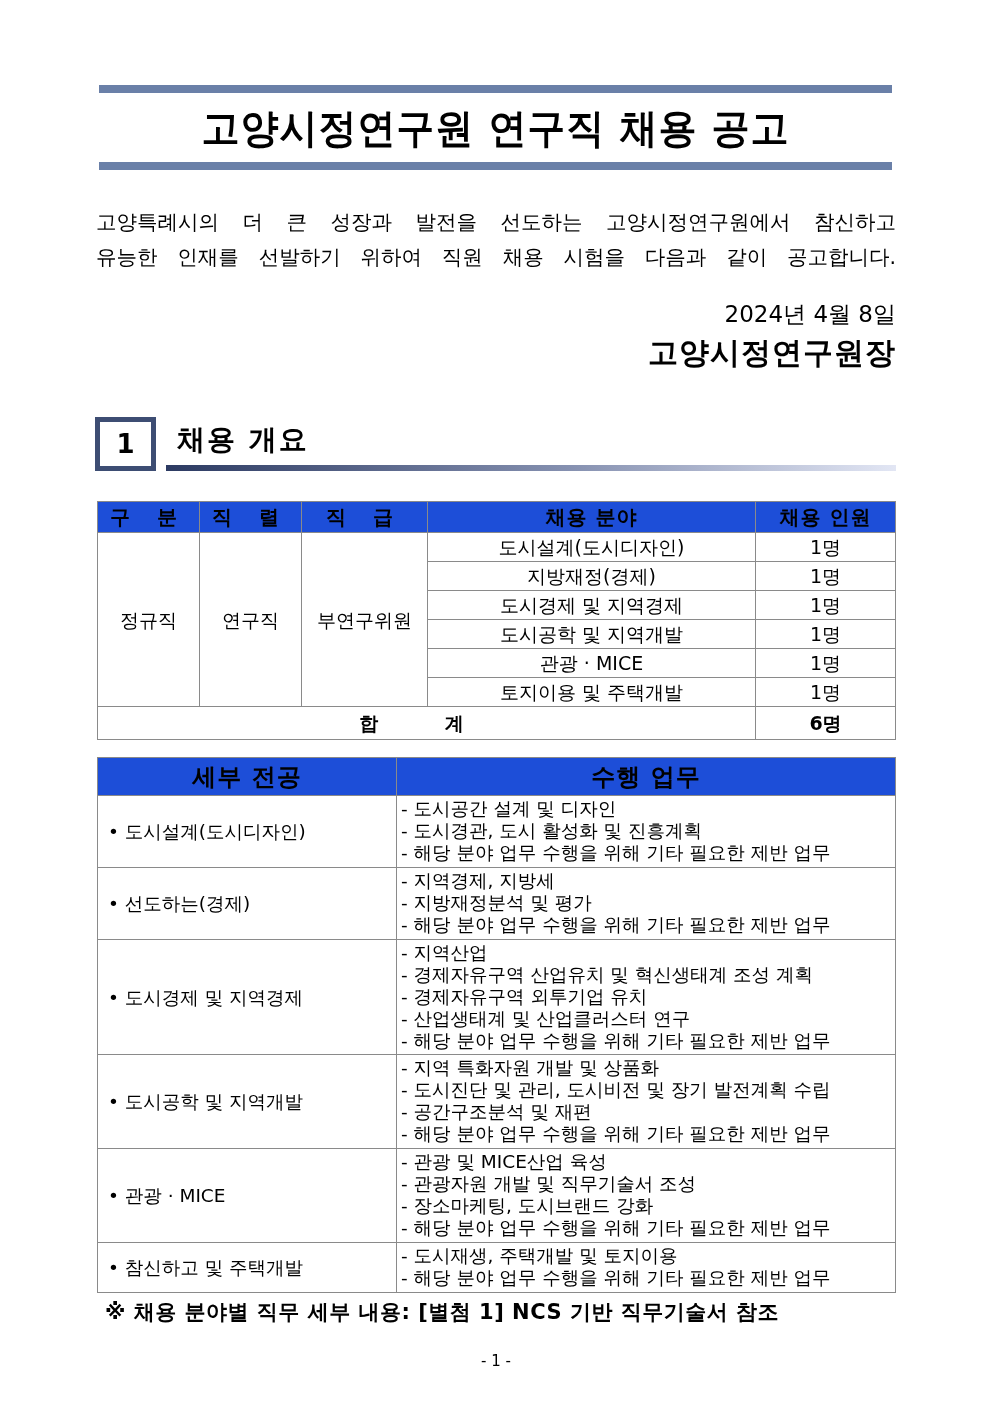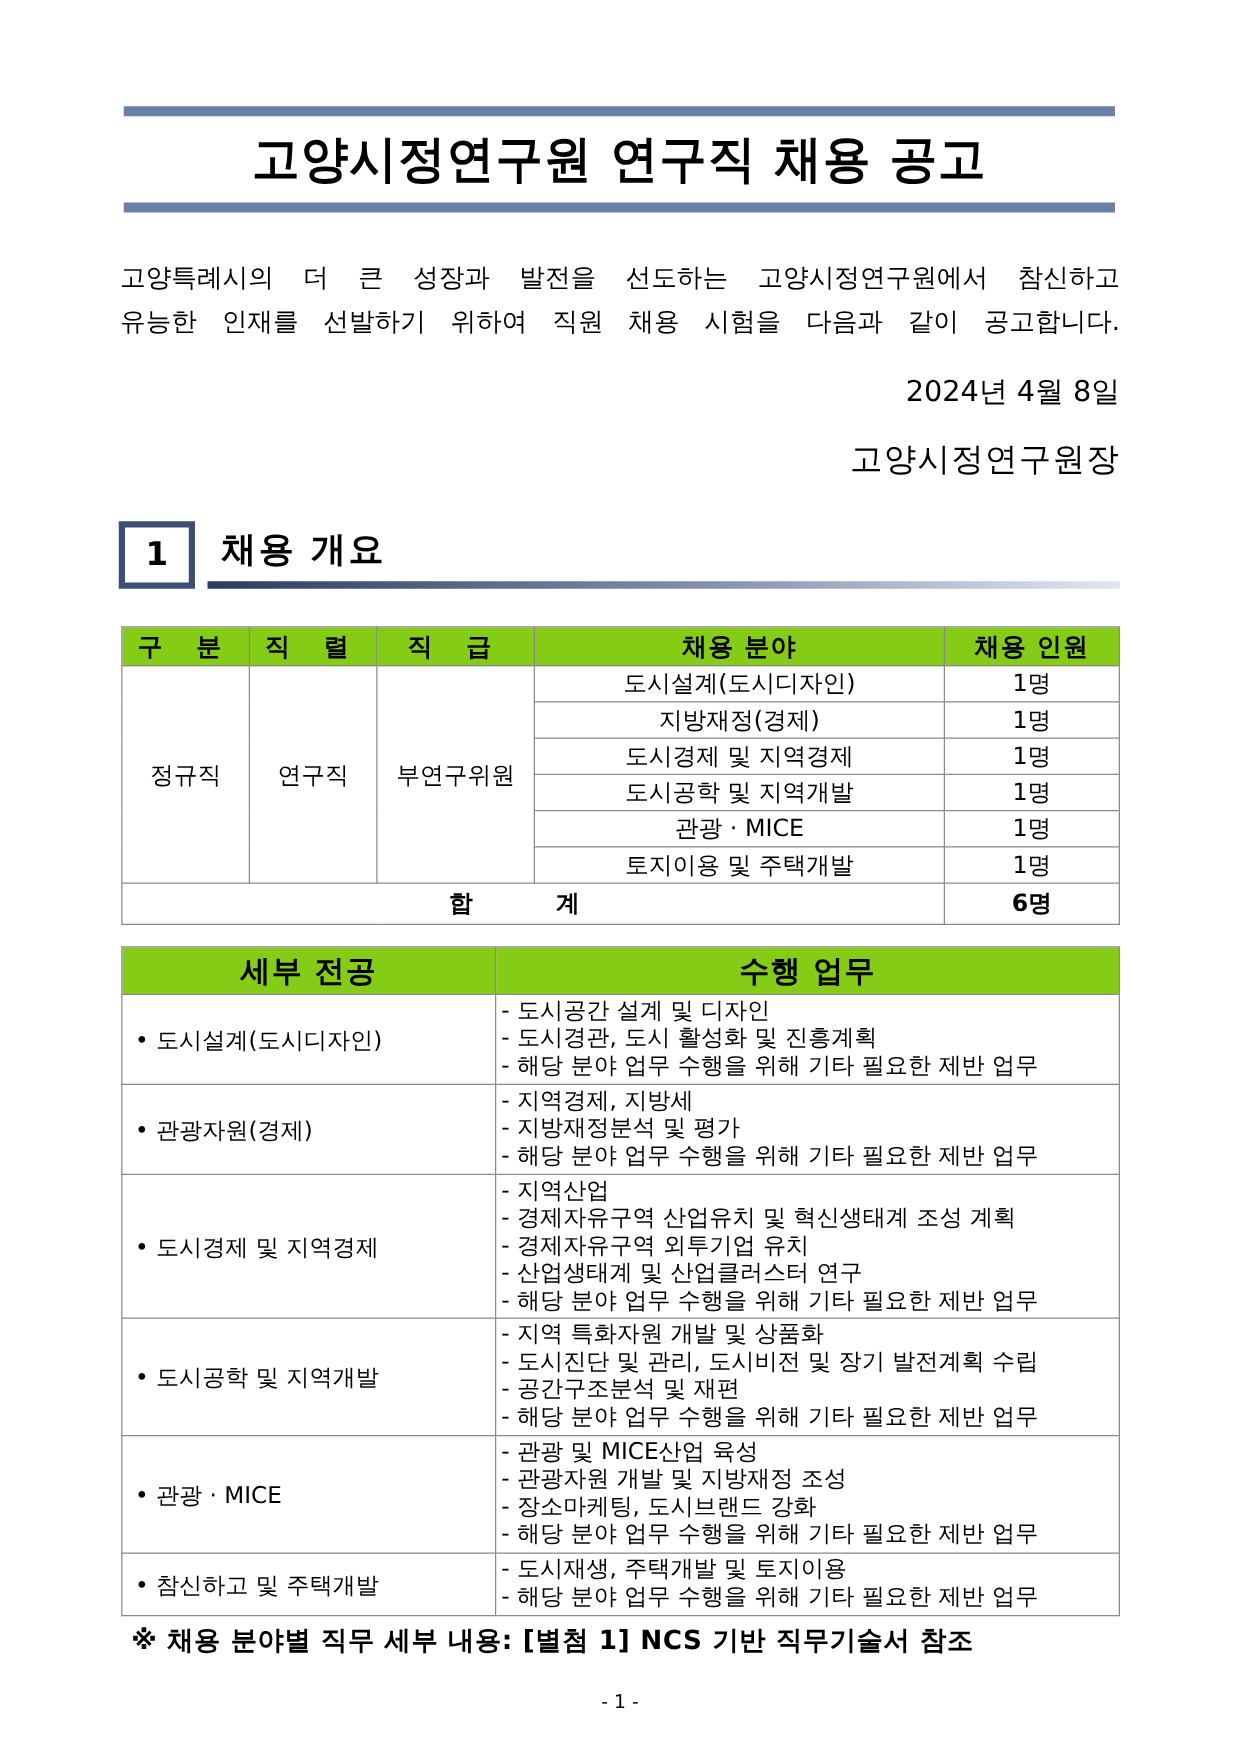--- a/index.html
+++ b/index.html
@@ -9,31 +9,31 @@
   #bar-top { top: 85px; }
   #bar-bottom { top: 162px; }
   #title { position: absolute; left: 99px; width: 793px; top: 98px; height: 60px;
            text-align: center; font-size: 40px; font-weight: bold; letter-spacing: 1px;
            line-height: 60px; transform: scaleX(0.95); }
   .intro { position: absolute; left: 96px; width: 800px; font-size: 20.5px; line-height: 37px;
            text-align: justify; text-align-last: justify; }
   #intro1 { top: 204px; }
   #intro2 { top: 239px; }
   #date { position: absolute; right: 96px; top: 296px; font-size: 23px; line-height: 37px; }
-  #signer { position: absolute; right: 96px; top: 348px; font-size: 26px; font-weight: normal; line-height: 40px; letter-spacing: 1px; }
+  #signer { position: absolute; right: 96px; top: 333px; font-size: 30px; font-weight: bold; line-height: 40px; letter-spacing: 1px; }
   #sec-num { position: absolute; left: 95px; top: 417px; width: 51px; height: 44px;
              border: 5px solid #3d4d73; display: flex; align-items: center; justify-content: center;
              font-size: 26px; font-weight: bold; }
   #sec-title { position: absolute; left: 177px; top: 420px; font-size: 28px; font-weight: bold; line-height: 40px; letter-spacing: 2px; }
   #sec-line { position: absolute; left: 166px; top: 465px; width: 730px; height: 6px;
               background: linear-gradient(to right, #2c3a62, #8590b0 55%, #e2e6f4); }
 
   table { position: absolute; border-collapse: collapse; table-layout: fixed; }
   td, th { border: 1.5px solid #8a8a8a; padding: 0; font-weight: normal; }
-  th { background: #84cc16; font-weight: bold; }
+  th { background: #1d4ed8; font-weight: bold; }
   #t1 { left: 97px; top: 501px; width: 798px; font-size: 19px; }
   #t1 th { height: 30px; font-size: 20px; letter-spacing: 10px; text-align: center; }
   #t1 th.nospace { letter-spacing: 1px; }
   #t1 td { height: 28px; text-align: center; line-height: 28px; }
   #t1 td.total { height: 32px; font-weight: bold; letter-spacing: 30px; }
   #t1 td.total-count { font-weight: bold; }
   #t2 { left: 97px; top: 757px; width: 798px; font-size: 18.5px; }
   #t2 th { height: 37px; font-size: 24px; text-align: center; letter-spacing: 1px; }
   #t2 td.major { padding-left: 10px; vertical-align: middle; }
   #t2 td.duties { padding-left: 4px; vertical-align: top; line-height: 22px; padding-top: 2px; }
@@ -122,21 +122,21 @@
   </tr>
   <tr style="height:72px">
     <td class="major">• 도시설계(도시디자인)</td>
     <td class="duties">
       <div class="duty">- 도시공간 설계 및 디자인</div>
       <div class="duty">- 도시경관, 도시 활성화 및 진흥계획</div>
       <div class="duty">- 해당 분야 업무 수행을 위해 기타 필요한 제반 업무</div>
     </td>
   </tr>
   <tr style="height:72px">
-    <td class="major">• 관광자원(경제)</td>
+    <td class="major">• 선도하는(경제)</td>
     <td class="duties">
       <div class="duty">- 지역경제, 지방세</div>
       <div class="duty">- 지방재정분석 및 평가</div>
       <div class="duty">- 해당 분야 업무 수행을 위해 기타 필요한 제반 업무</div>
     </td>
   </tr>
   <tr style="height:115px">
     <td class="major">• 도시경제 및 지역경제</td>
     <td class="duties">
       <div class="duty">- 지역산업</div>
@@ -152,21 +152,21 @@
       <div class="duty">- 지역 특화자원 개발 및 상품화</div>
       <div class="duty">- 도시진단 및 관리, 도시비전 및 장기 발전계획 수립</div>
       <div class="duty">- 공간구조분석 및 재편</div>
       <div class="duty">- 해당 분야 업무 수행을 위해 기타 필요한 제반 업무</div>
     </td>
   </tr>
   <tr style="height:94px">
     <td class="major">• 관광 · MICE</td>
     <td class="duties">
       <div class="duty">- 관광 및 MICE산업 육성</div>
-      <div class="duty">- 관광자원 개발 및 지방재정 조성</div>
+      <div class="duty">- 관광자원 개발 및 직무기술서 조성</div>
       <div class="duty">- 장소마케팅, 도시브랜드 강화</div>
       <div class="duty">- 해당 분야 업무 수행을 위해 기타 필요한 제반 업무</div>
     </td>
   </tr>
   <tr style="height:50px">
     <td class="major">• 참신하고 및 주택개발</td>
     <td class="duties">
       <div class="duty">- 도시재생, 주택개발 및 토지이용</div>
       <div class="duty">- 해당 분야 업무 수행을 위해 기타 필요한 제반 업무</div>
     </td>

